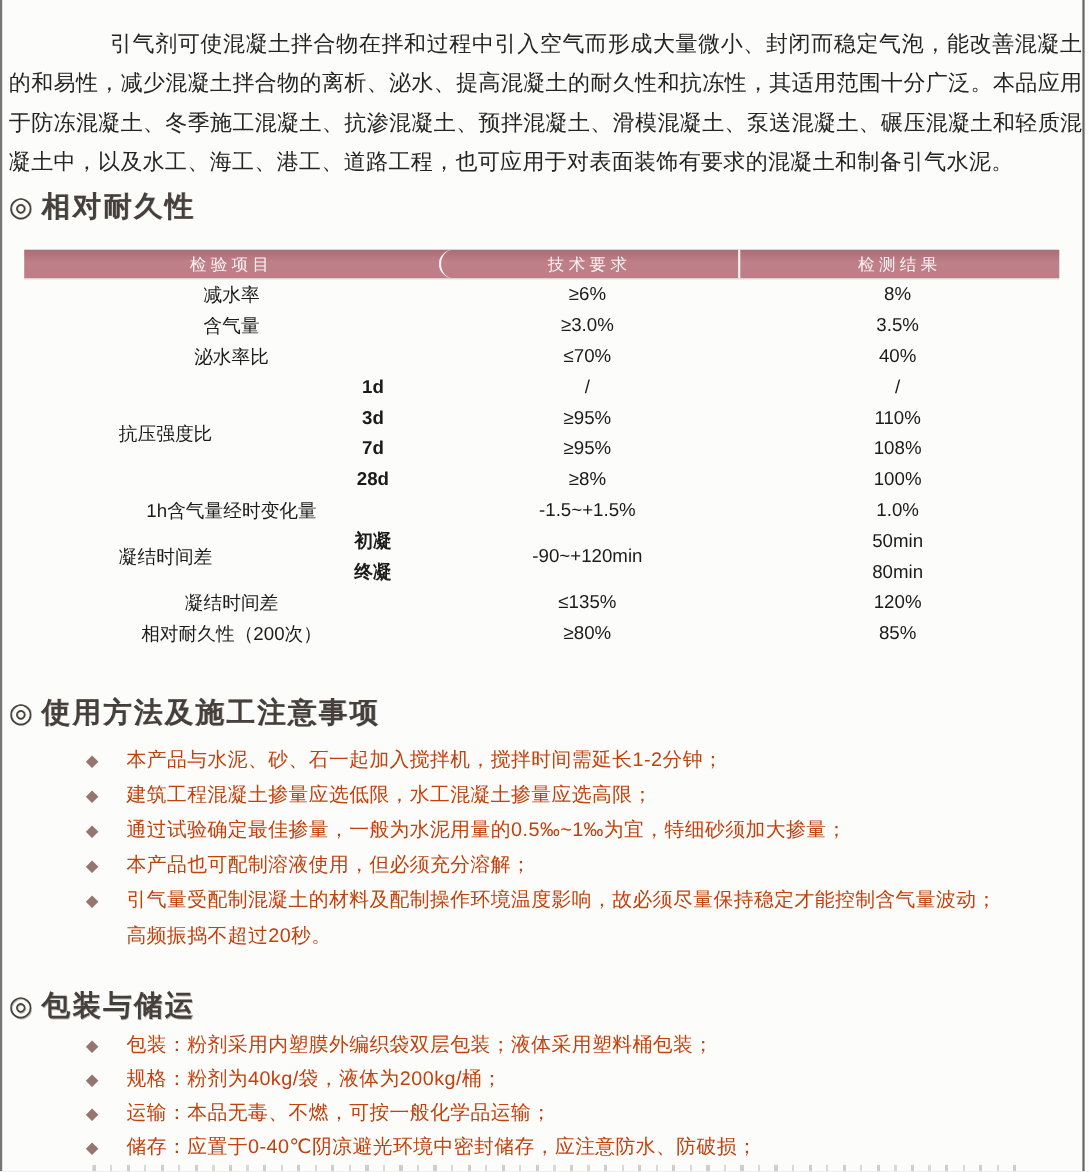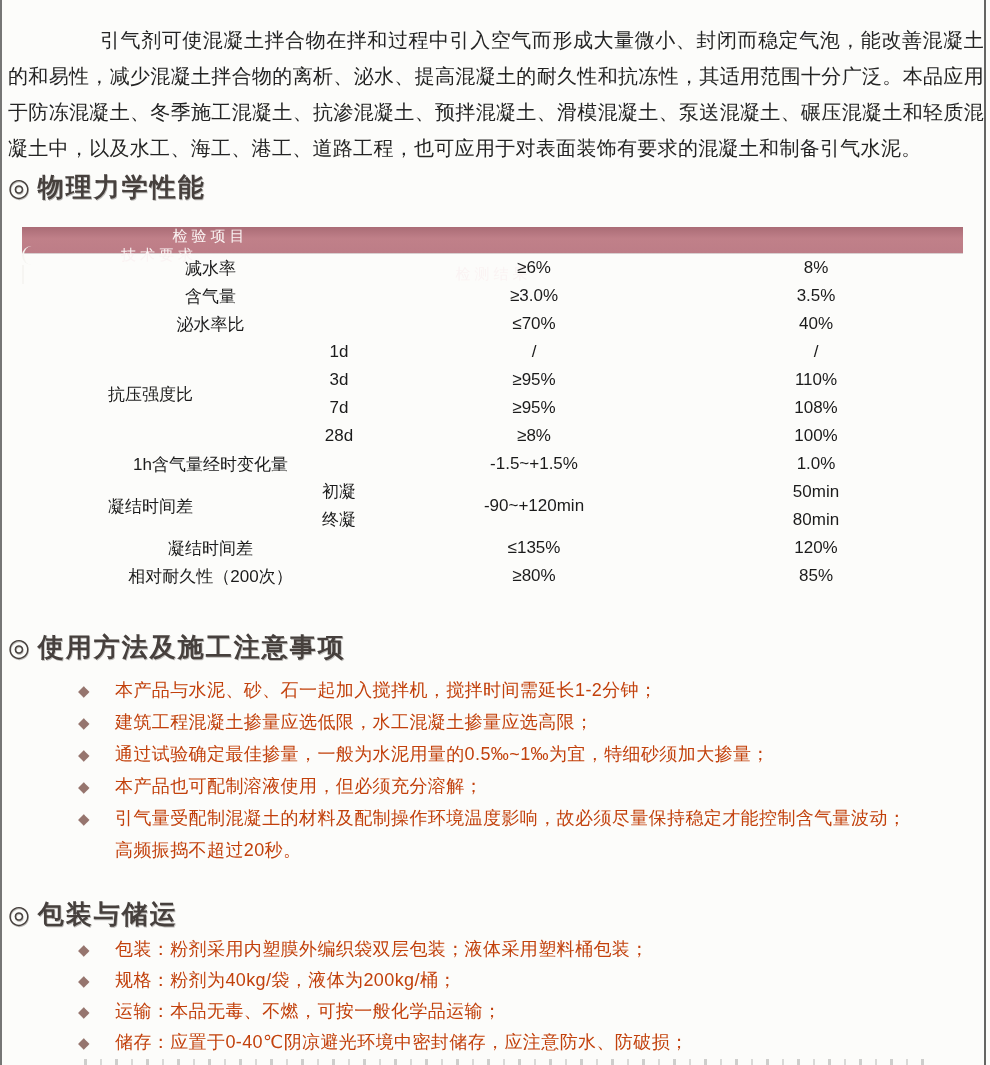--- a/index.html
+++ b/index.html
@@ -24,32 +24,32 @@
     font-size:26px; font-weight:bold; color:#46403d;
     letter-spacing:2px; white-space:nowrap;
     text-shadow:.6px .6px 0 rgba(70,64,61,.35);
   }
   .sec-h .mk{font-weight:normal; margin-right:6px; font-size:25px;}
 
   
   .tbl{position:absolute; top:227px; left:22px; width:941px;}
   .thead{display:flex; height:26px;
     background:linear-gradient(180deg,#aa6c76 0%,#c08089 45%,#bd7d87 100%);
-    border-bottom:1px solid #d8cfd0;flex-direction:column;}
+    border-bottom:1px solid #d8cfd0;}
   .th{display:flex; align-items:center; justify-content:center;
     color:#faf3f3; font-size:15px; letter-spacing:4px;}
   .th + .th{border-left:2px solid #f6f5f2;}
   .c1{width:377px;} .c2{width:270px;border-radius:13px;} .c3{flex:1;}
   .tr{display:flex; height:28px; align-items:center;
     font-size:17px; color:#1b1b1b;}
   .tr .c1,.tr .c2,.tr .c3{text-align:center;}
   .grp{align-items:stretch;}
   .gwrap{display:flex;}
   .glabel{flex:1; display:flex; align-items:center; justify-content:center;}
-  .gkeys{width:120px; display:flex; flex-direction:column;}
+  .gkeys{width:120px; display:flex; flex-direction:column;font-weight:bold;}
   .gkeys div{height:28px; line-height:28px; text-align:center;}
   .stack{display:flex; flex-direction:column;}
   .stack div{height:28px; line-height:28px; text-align:center;}
   .centerspan{display:flex; align-items:center; justify-content:center;}
 
   
   .blist{position:absolute; left:78px;}
   .bitem{display:flex; align-items:baseline;}
   .usage .bitem{height:32px; line-height:32px;}
   .pack .bitem{height:31px; line-height:31px;}
@@ -67,21 +67,21 @@
 </head>
 <body>
 
 <div class="page">
   <div class="edge edge-l"></div>
   <div class="edge edge-r"></div>
 
   <p class="intro">引气剂可使混凝土拌合物在拌和过程中引入空气而形成大量微小、封闭而稳定气泡，能改善混凝土的和易性，减少混凝土拌合物的离析、泌水、提高混凝土的耐久性和抗冻性，其适用范围十分广泛。本品应用于防冻混凝土、冬季施工混凝土、抗渗混凝土、预拌混凝土、滑模混凝土、泵送混凝土、碾压混凝土和轻质混凝土中，以及水工、海工、港工、道路工程，也可应用于对表面装饰有要求的混凝土和制备引气水泥。</p>
 
   <div class="sec-h" style="top:170px;">
-    <span class="mk">◎</span><span>物理力学性能</span>
+    <span class="mk">◎</span><span>相对耐久性</span>
   </div>
 
   <div class="tbl">
     <div class="thead">
       <div class="th c1">检验项目</div>
       <div class="th c2">技术要求</div>
       <div class="th c3">检测结果</div>
     </div>
 
     <div class="tr">

